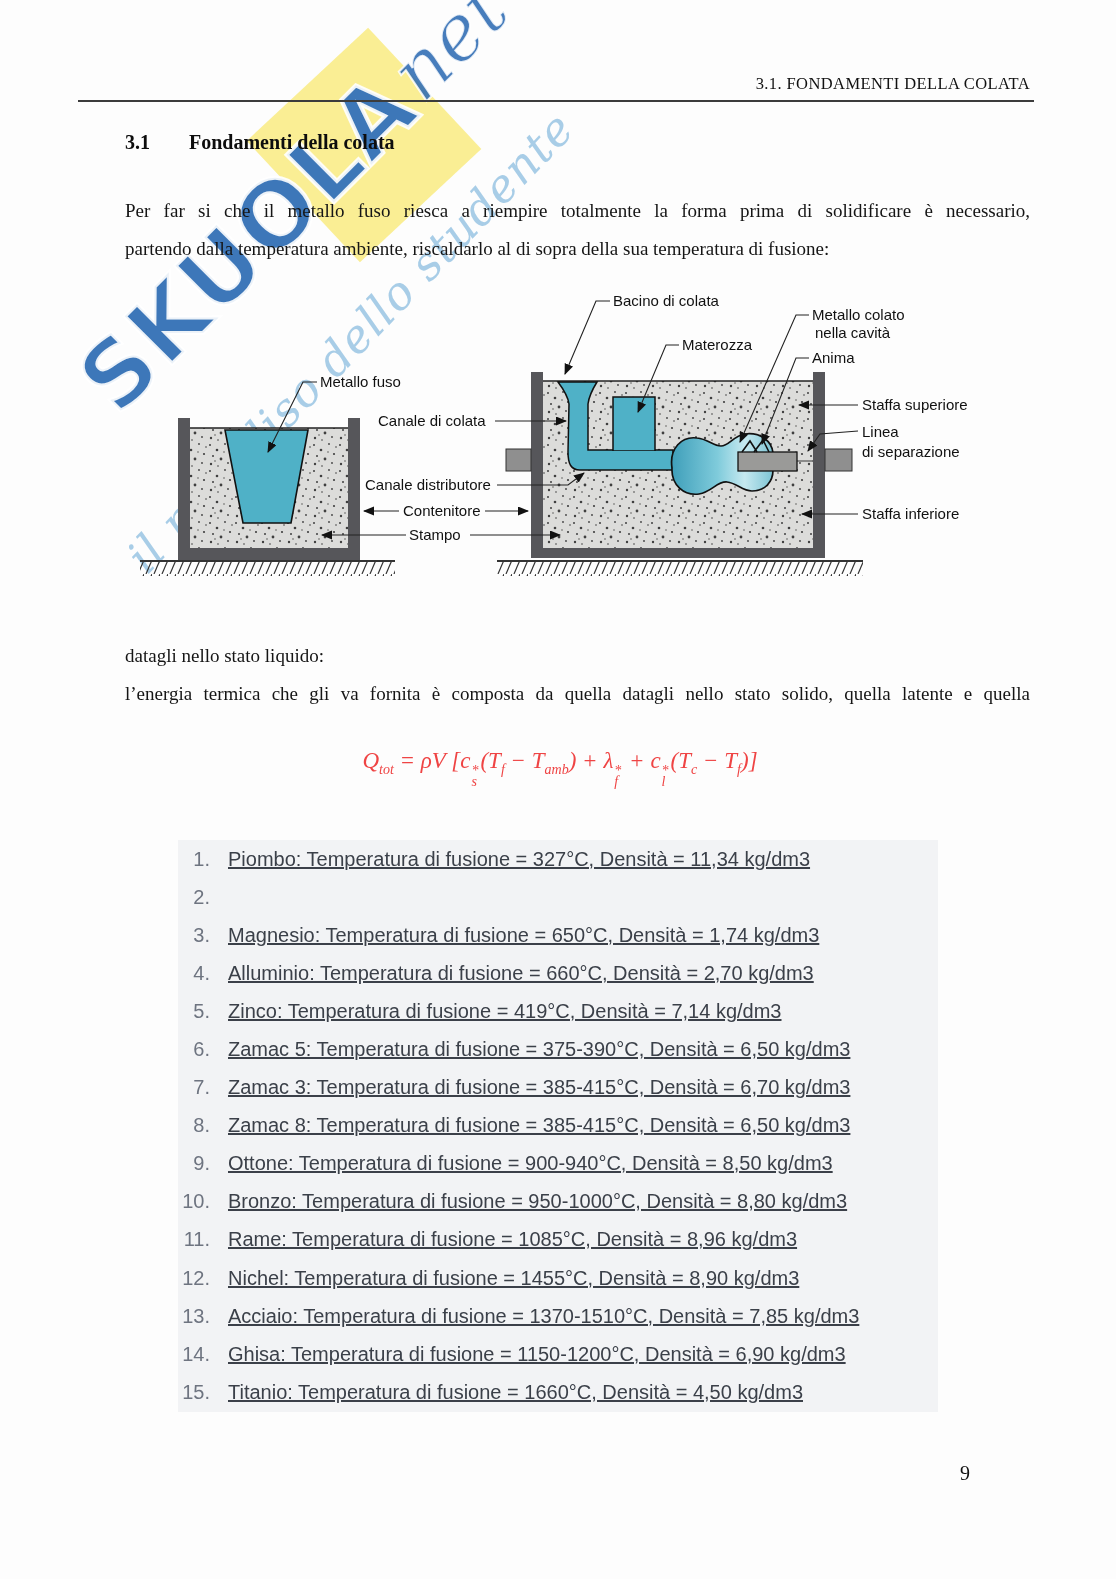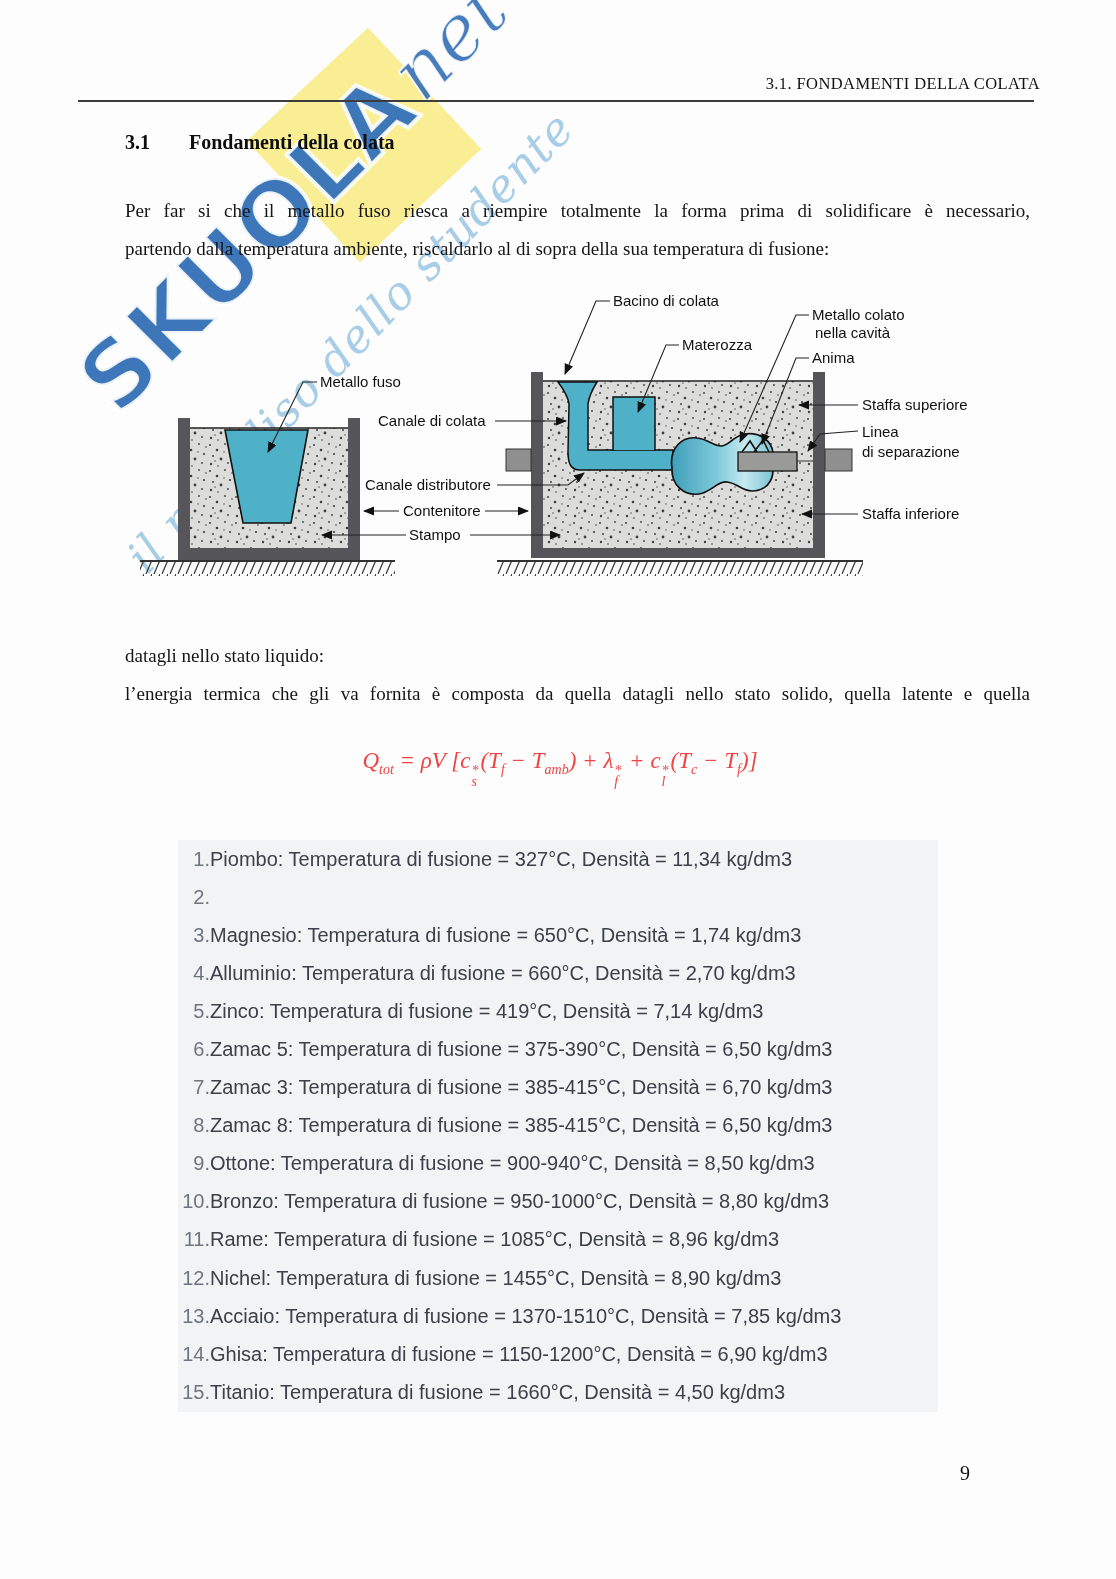--- a/index.html
+++ b/index.html
@@ -38,21 +38,21 @@
   }
   .wm-tagline{
     position:absolute;left:116px;top:546px;
     transform:rotate(-46deg);transform-origin:0 0;
     font-family:"DejaVu Serif", serif;font-style:italic;
     font-size:46px;letter-spacing:1px;white-space:nowrap;
     color:rgba(163,202,230,0.95);
   }
   
   .running-head{
-    position:absolute;top:74px;right:76px;z-index:2;
+    position:absolute;top:74px;right:86px;z-index:2;
     font-size:16.5px;letter-spacing:0.4px;color:#111;
   }
   .head-rule{
     position:absolute;left:78px;top:100px;width:956px;height:2px;
     background:#3c3c3c;z-index:2;
   }
   
   .sec-title{
     position:absolute;left:125px;top:131px;z-index:2;
     font-weight:bold;font-size:20px;color:#0d0d0d;
@@ -82,21 +82,21 @@
   .ss .s2{display:block;}
   
   .metal-list{
     position:absolute;left:178px;top:840px;width:760px;height:572px;z-index:2;
     background:#f2f3f5;
     font-family:"Liberation Sans", sans-serif;
     font-size:20px;color:#3b4049;
   }
   .metal-row{display:flex;align-items:center;height:38.1px;}
   .metal-num{width:32px;text-align:right;color:#6e7480;flex:none;}
-  .metal-text{white-space:nowrap;}
+  .metal-text{margin-left:18px;white-space:nowrap;text-decoration:underline;}
   
   .figure-svg{position:absolute;left:85px;top:285px;z-index:1;}
   .fig-label{
     font-family:"Liberation Sans", sans-serif;
     font-size:15px;fill:#111;
   }
   
   .page-number{
     position:absolute;left:960px;top:1462px;z-index:2;
     font-size:20px;color:#111;

